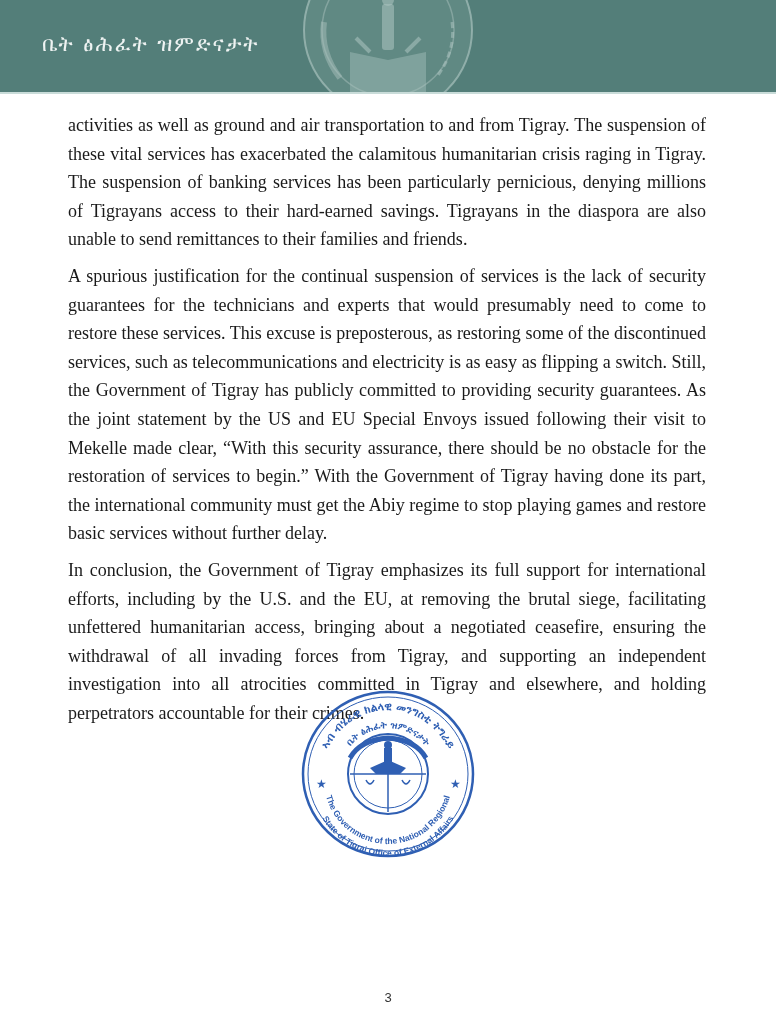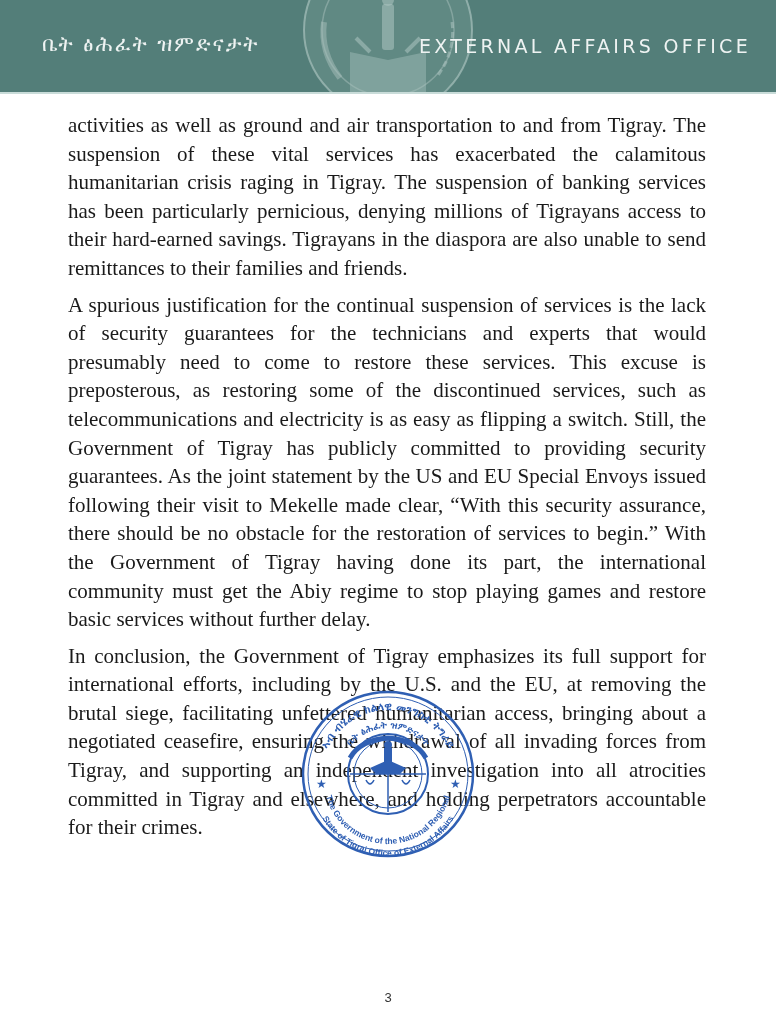--- a/index.html
+++ b/index.html
@@ -52,21 +52,21 @@
       white-space: nowrap;
     }
     .content {
       position: absolute;
       left: 68px;
       top: 111px;
       width: 638px;
     }
     .content p {
       margin: 0 0 8px 0;
-      font-size: 21px;
+      font-size: 18px;
       line-height: 28.6px;
       text-align: justify;
     }
     .seal {
       position: absolute;
       left: 300px;
       top: 688px;
       width: 176px;
       height: 170px;
     }
@@ -91,21 +91,20 @@
     <circle cx="88" cy="88" r="66" fill="none" stroke="#a7c0bc" stroke-width="1.5" opacity="0.5"></circle>
     <rect x="82" y="62" width="12" height="46" rx="3" fill="#a7c0bc" opacity="0.6"></rect>
     <circle cx="88" cy="58" r="6" fill="#a7c0bc" opacity="0.6"></circle>
     <path d="M50 110 L88 118 L126 110 L126 150 L88 158 L50 150 Z" fill="#a7c0bc" opacity="0.45"></path>
     <path d="M56 96 L70 110" stroke="#a7c0bc" stroke-width="4" opacity="0.6"></path>
     <path d="M120 96 L106 110" stroke="#a7c0bc" stroke-width="4" opacity="0.6"></path>
     <path d="M24 80 Q20 110 40 136" fill="none" stroke="#a7c0bc" stroke-width="6" opacity="0.5"></path>
     <path d="M152 80 Q156 110 136 136" fill="none" stroke="#a7c0bc" stroke-width="3" stroke-dasharray="6 4" opacity="0.6"></path>
   </svg>
   <div class="header-amharic">ቤት ፅሕፈት ዝምድናታት</div>
-  <div class="header-english">EXTERNAL AFFAIRS OFFICE</div>
 </div>
 
 <div class="content">
   <p>activities as well as ground and air transportation to and from Tigray. The suspension of these vital services has exacerbated the calamitous humanitarian crisis raging in Tigray. The suspension of banking services has been particularly pernicious, denying millions of Tigrayans access to their hard-earned savings. Tigrayans in the diaspora are also unable to send remittances to their families and friends.</p>
   <p>A spurious justification for the continual suspension of services is the lack of security guarantees for the technicians and experts that would presumably need to come to restore these services. This excuse is preposterous, as restoring some of the discontinued services, such as telecommunications and electricity is as easy as flipping a switch. Still, the Government of Tigray has publicly committed to providing security guarantees. As the joint statement by the US and EU Special Envoys issued following their visit to Mekelle made clear, “With this security assurance, there should be no obstacle for the restoration of services to begin.” With the Government of Tigray having done its part, the international community must get the Abiy regime to stop playing games and restore basic services without further delay.</p>
   <p>In conclusion, the Government of Tigray emphasizes its full support for international efforts, including by the U.S. and the EU, at removing the brutal siege, facilitating unfettered humanitarian access, bringing about a negotiated ceasefire, ensuring the withdrawal of all invading forces from Tigray, and supporting an independent investigation into all atrocities committed in Tigray and elsewhere, and holding perpetrators accountable for their crimes.</p>
 </div>
 
 <svg class="seal" viewBox="0 0 176 170">
   <defs>

